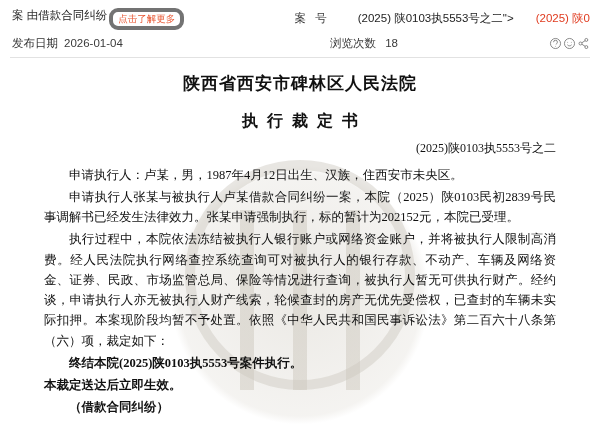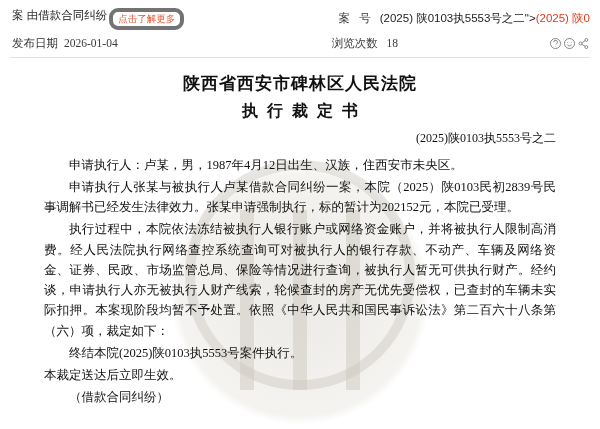--- a/index.html
+++ b/index.html
@@ -87,40 +87,40 @@
     font-size: 9.5px;
     line-height: 1;
     padding: 2px 5px;
     margin-left: 2px;
     font-family: "Liberation Sans", sans-serif;
   }
   .meta-right {
     margin-left: auto;
     display: flex;
     align-items: center;
-    gap: 0;
+    gap: 22px;
   }
   .case-no-label { margin-right: 6px; letter-spacing: 3px; }
   .case-no-text { color: #222; }
   .case-no-hl { color: #e03a1e; }
 
   .icon-btn {
     width: 14px;
     height: 14px;
     display: inline-flex;
     align-items: center;
     justify-content: center;
     color: #7a7a7a;
   }
   .icon-btn svg { display: block; }
 
   .meta-bar2 {
     display: flex;
     align-items: center;
-    font-family: Liberation Serif, serif;
+    font-family: Liberation Sans, sans-serif;
     font-size: 11.5px;
     color: #3a3a3a;
     padding: 2px 10px 6px 12px;
   }
   .views {
     margin-left: auto;
     margin-right: 150px;
     color: #3a3a3a;
   }
   .divider {
@@ -132,21 +132,21 @@
   
   .doc {
     padding: 14px 44px 0 44px;
   }
   .court-title {
     text-align: center;
     font-size: 17px;
     font-weight: bold;
     letter-spacing: 1px;
     color: #111;
-    margin-bottom: 6px;
+    margin-bottom: 16px;
   }
   .doc-type {
     text-align: center;
     font-size: 16px;
     font-weight: bold;
     letter-spacing: 9px;
     color: #111;
     margin-bottom: 8px;
     padding-left: 9px;
   }
@@ -158,21 +158,21 @@
   }
   p.body-line {
     font-size: 12.5px;
     line-height: 1.62;
     margin: 0 0 2px 0;
     text-align: justify;
     text-justify: inter-ideograph;
     color: #111;
   }
   p.indent { text-indent: 2em; }
-  .tail { margin-top: 4px; }
+  .tail { margin-top: 4px; font-weight: bold; }
 </style>
 </head>
 <body>
 
 <div class="watermark"></div>
 
 <div class="page">
 
   <div class="meta-bar">
     <div class="meta-left">

